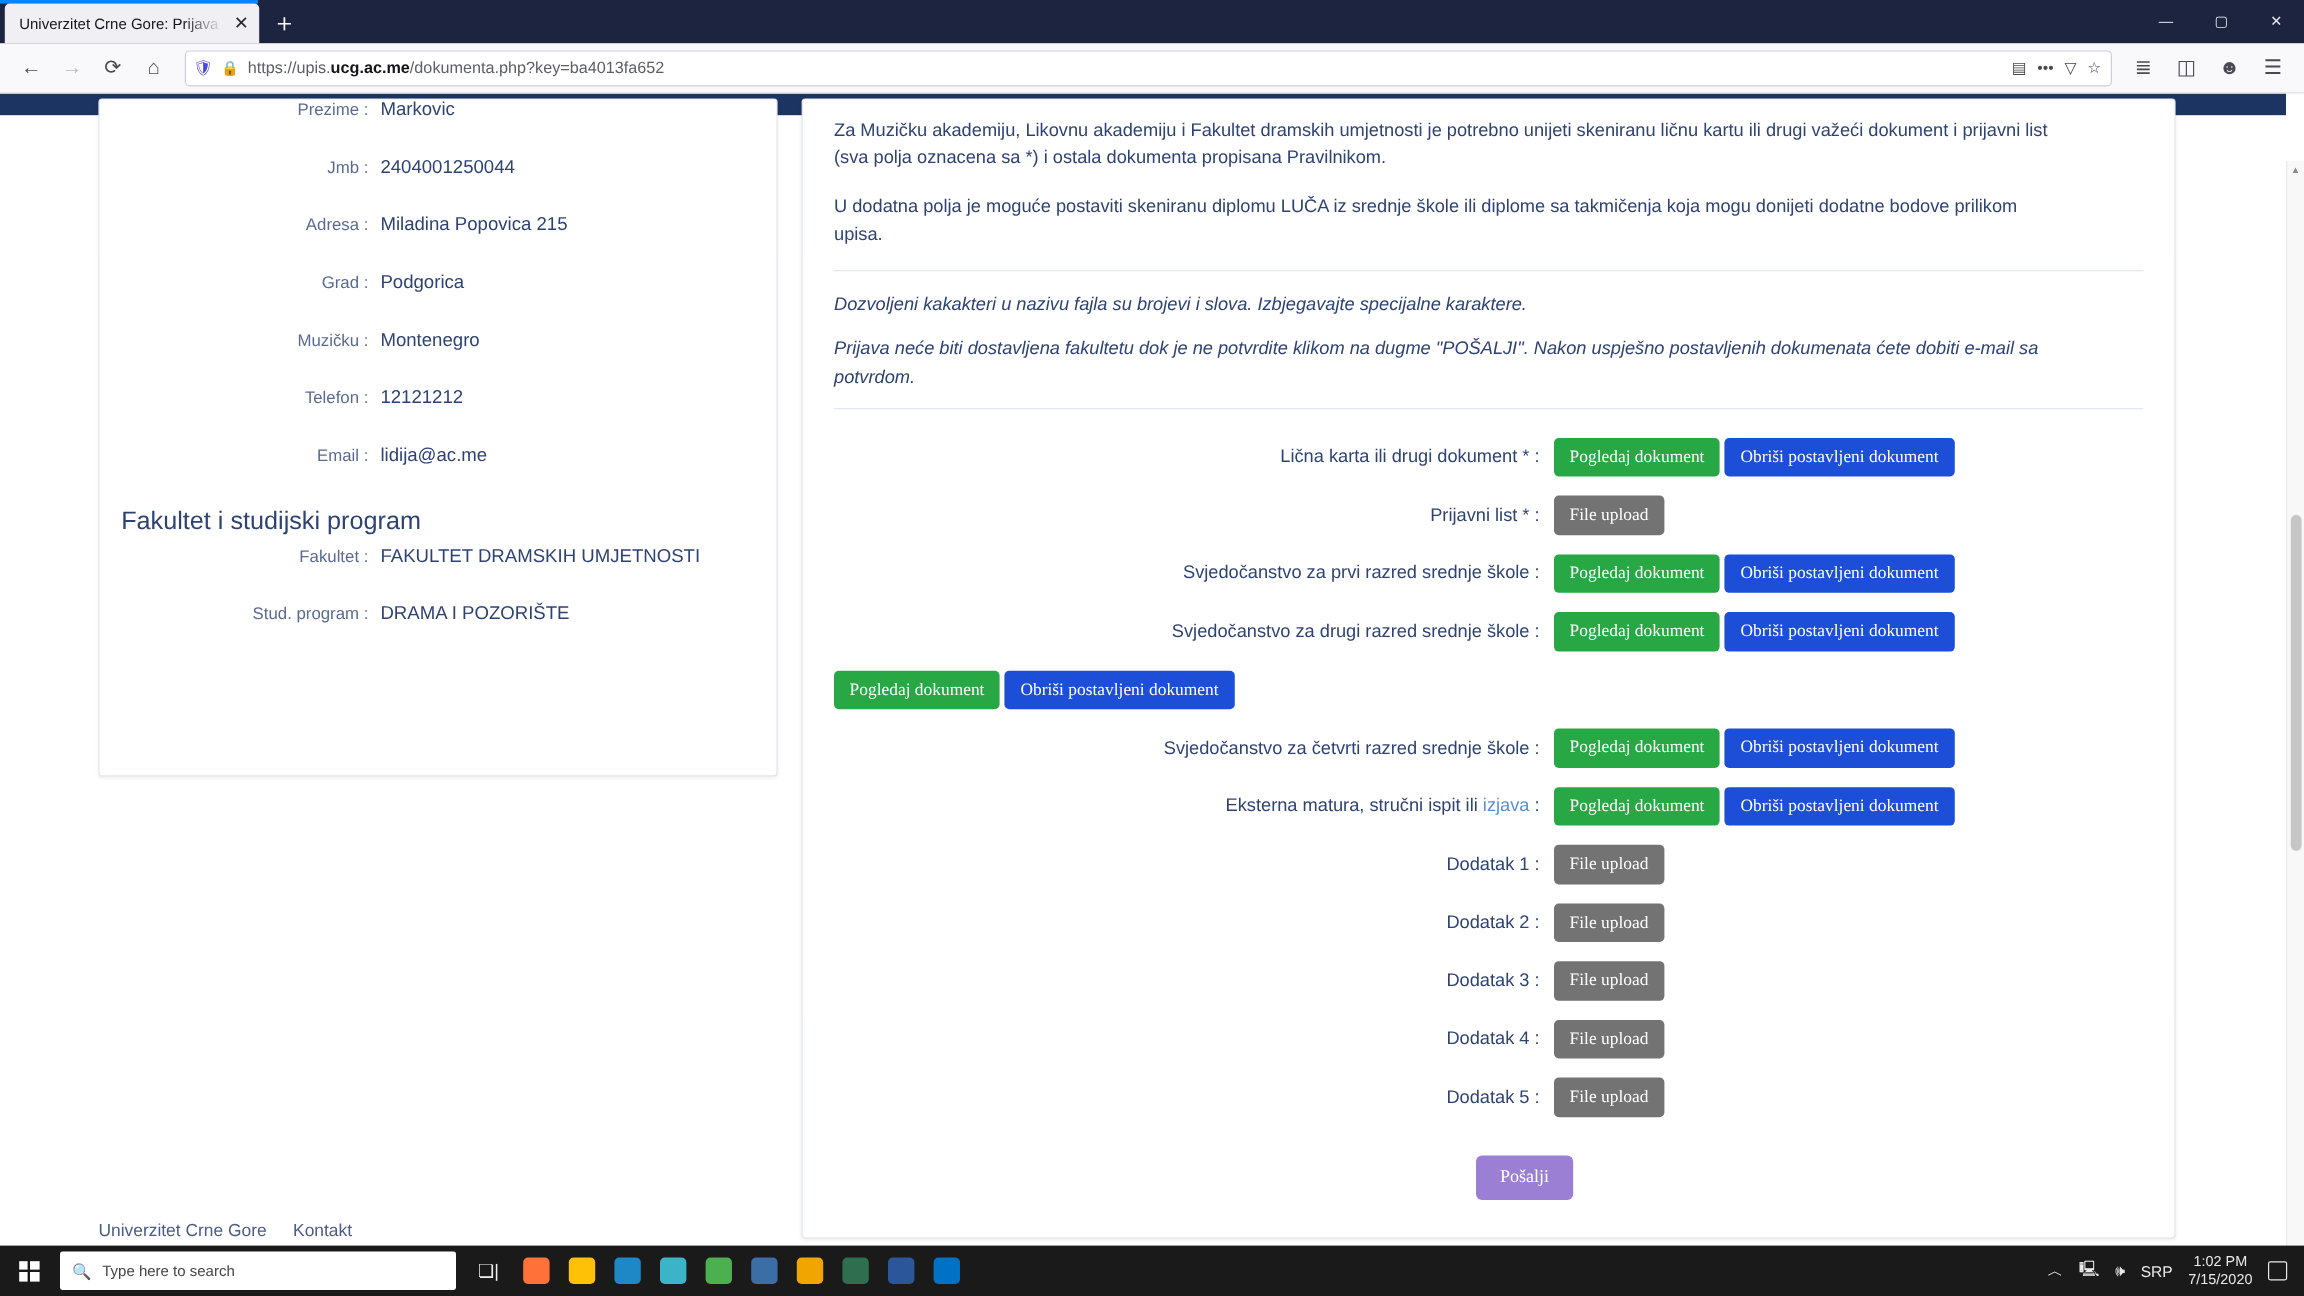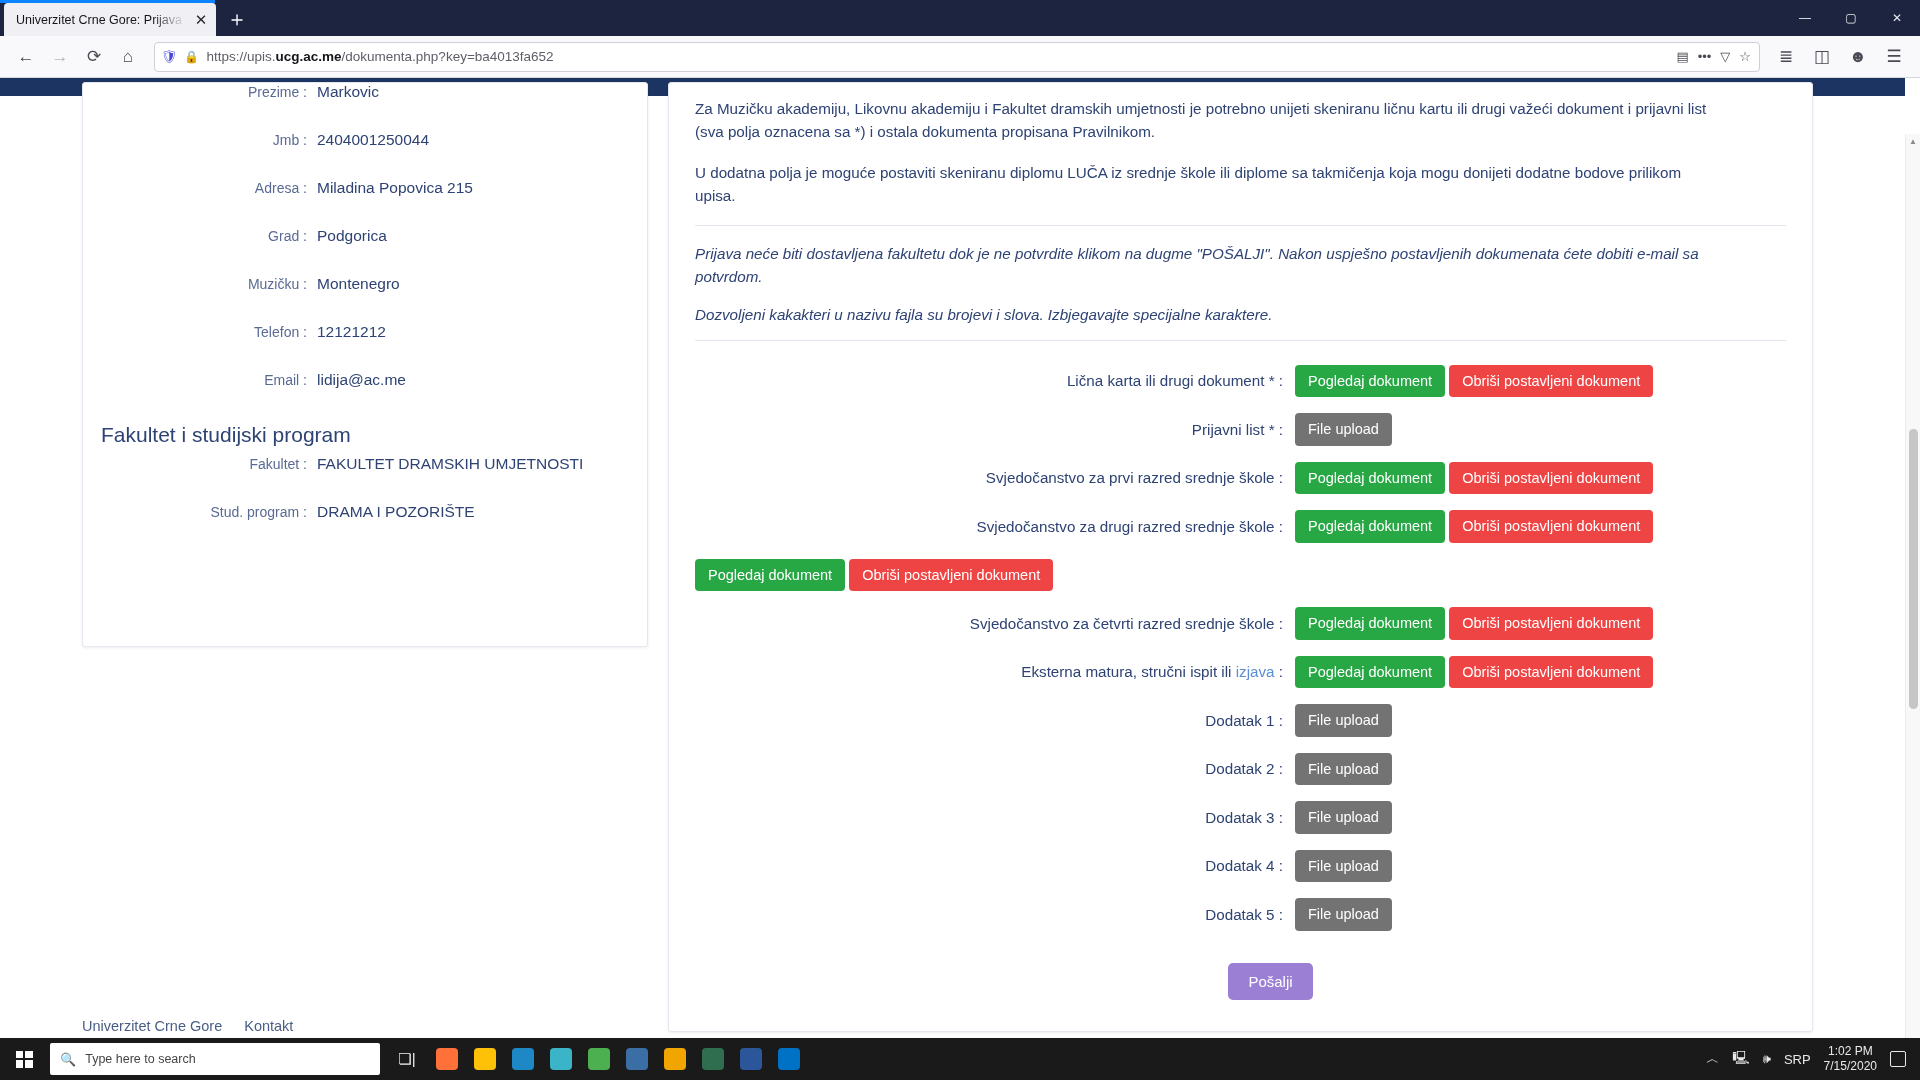--- a/index.html
+++ b/index.html
@@ -119,25 +119,25 @@
     display:flex; align-items:center; justify-content:flex-start; height:48.5px;
   }
   .frow-label {
     width: 600px; text-align:right; padding-right:12px;
     font-size:15.2px; color:#2e4374; white-space:nowrap;
   }
   .frow-label a { color:#5a8fd6; text-decoration:none; }
   .btns { display:flex; gap:4px; }
   .btn {
     border:none; border-radius:4px; color:#fff; font-size:14.5px;
-    font-family:Liberation Sans, sans-serif; padding: 8px 13px;
+    font-family:Liberation Serif, serif; padding: 8px 13px;
     cursor:pointer; white-space:nowrap; line-height:1.15;
   }
   .btn.green  { background:#28a745; }
-  .btn.orange { background:#ef4444;text-align:center; }
+  .btn.orange { background:#1d4ed8;text-align:center; }
   .btn.blue   { background:#737373; }
   .btn.purple { background:#9b7fd4; padding: 10px 20px; font-size:15px; border-radius:5px; }
   .submit-wrap { display:flex; justify-content:center; margin-top: 24px; padding-left:60px; }
 
   
   .footer {
     position:absolute; left:82px; top:940px; font-size:14.5px; color:#4a5d87;
     display:flex; gap:22px;
   }
   .footer a { color:#4a5d87; text-decoration:none; cursor:pointer; }
@@ -278,22 +278,22 @@
               <div class="rf-label">Stud. program :</div>
               <div class="rf-value">DRAMA I POZORIŠTE</div>
             </div>
           </div>
       </div>
 
       <div class="right-card">
         <div class="para">Za Muzičku akademiju, Likovnu akademiju i Fakultet dramskih umjetnosti je potrebno unijeti skeniranu ličnu kartu ili drugi važeći dokument i prijavni list (sva polja oznacena sa *) i ostala dokumenta propisana Pravilnikom.</div>
         <div class="para">U dodatna polja je moguće postaviti skeniranu diplomu LUČA iz srednje škole ili diplome sa takmičenja koja mogu donijeti dodatne bodove prilikom upisa.</div>
         <div class="hr"></div>
+        <div class="para ital">Dozvoljeni kakakteri u nazivu fajla su brojevi i slova. Izbjegavajte specijalne karaktere.</div>
         <div class="para ital">Prijava neće biti dostavljena fakultetu dok je ne potvrdite klikom na dugme "POŠALJI". Nakon uspješno postavljenih dokumenata ćete dobiti e-mail sa potvrdom.</div>
-        <div class="para ital">Dozvoljeni kakakteri u nazivu fajla su brojevi i slova. Izbjegavajte specijalne karaktere.</div>
         <div class="hr"></div>
 
         <div class="form-area" id="document-rows">
             <div class="frow">
               <div class="frow-label">Lična karta ili drugi dokument * :</div>
               <div class="btns">
                 <button class="btn green">Pogledaj dokument</button>
                 <button class="btn orange">Obriši postavljeni dokument</button>
               </div>
             </div>

